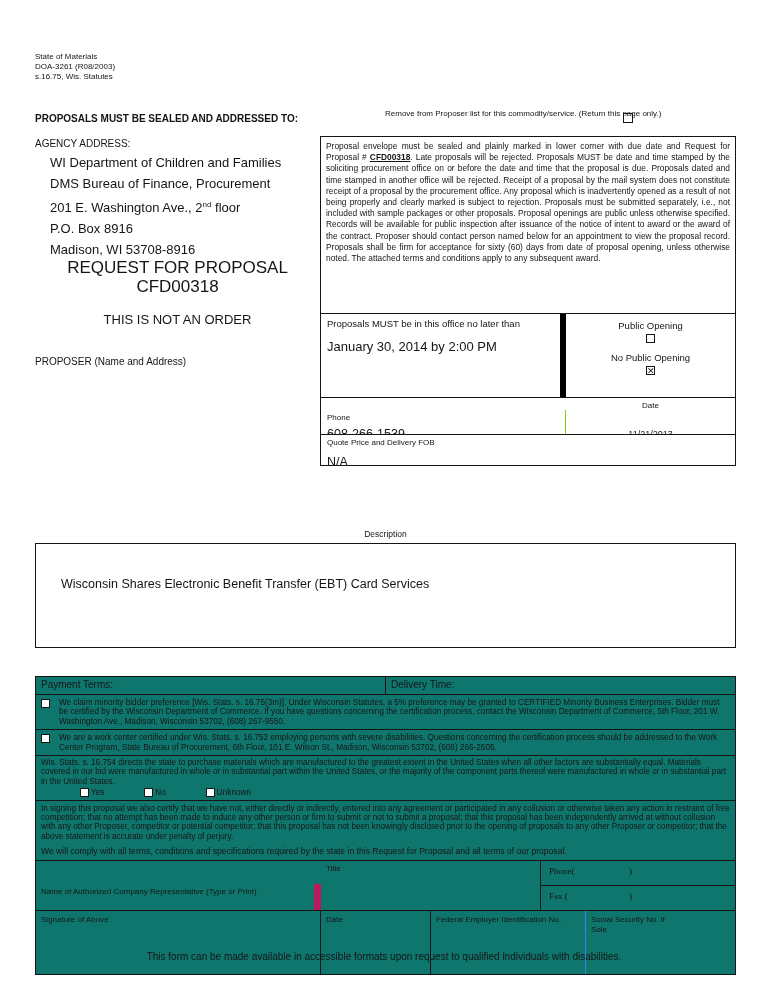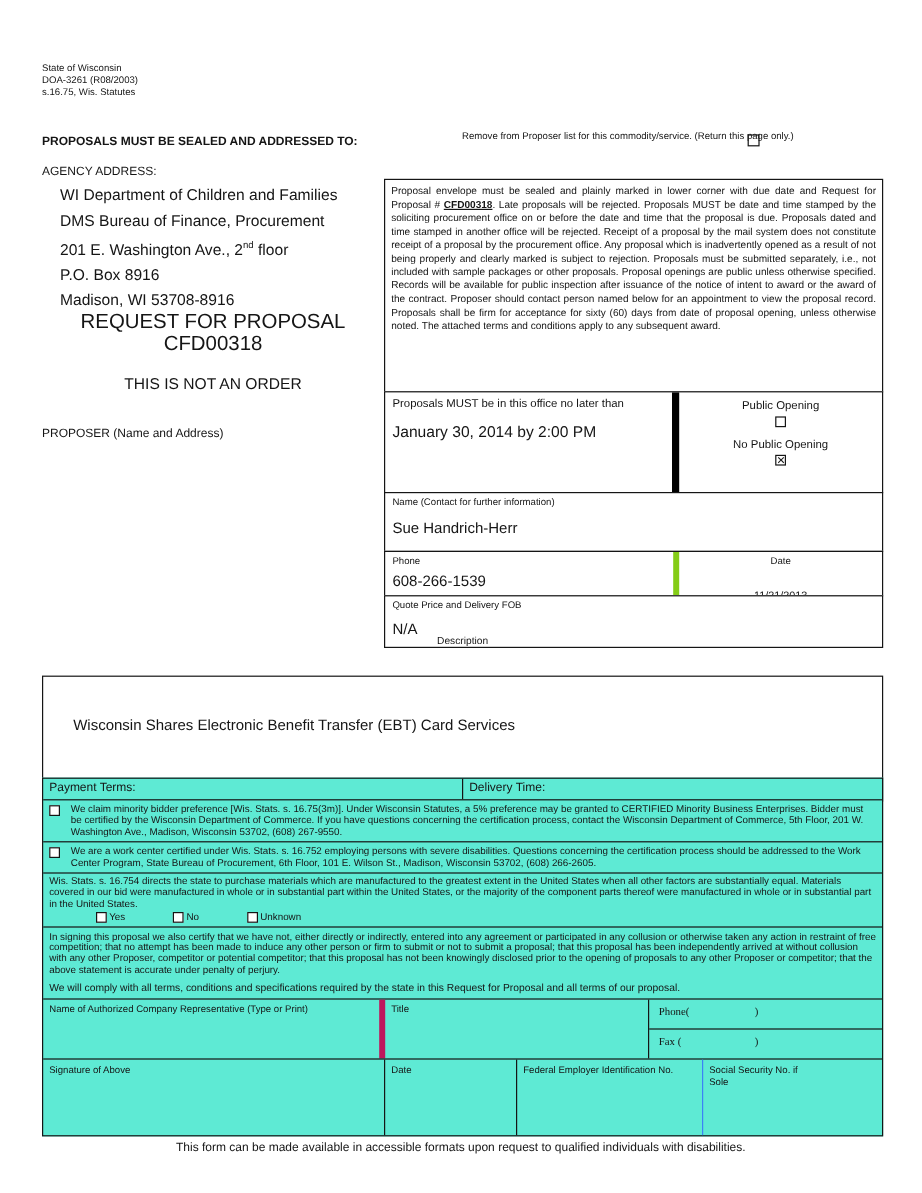--- a/index.html
+++ b/index.html
@@ -26,52 +26,52 @@
   .sealed-heading { font-weight:bold; font-size:10px; }
 
   .agency-address { font-size:13px; line-height:21px; }
   .agency-address sup { font-size:8px; }
   .rfp-title { text-align:center; font-size:17px; line-height:19px; }
   .not-order { text-align:center; font-size:13px; }
 
   
   .right-col { position:absolute; left:320px; top:133px; width:416px; }
   .box { border:1px solid #151515; margin-top:-1px; background:#fff; position:relative; }
-  .right-col .box:first-child { margin-top:16px; }
+  .right-col .box:first-child { margin-top:3px; }
 
   .envelope { height:178px; padding:4px 5px; font-size:8.4px; line-height:11.2px; text-align:justify; }
   .envelope .rfpnum { font-weight:bold; text-decoration:underline; }
 
   .deadline { height:85px; display:flex; }
   .deadline-left { width:245px; padding:4px 6px; border-right:6px solid #000000; }
   .deadline-label { font-size:9.5px; }
   .deadline-value { font-weight:normal; font-size:13px; margin-top:10px; }
   .deadline-right { flex:1; text-align:center; padding-top:6px; font-size:9.5px; }
   .deadline-right .cb { display:block; margin:3px auto 0; }
   .npo { margin-top:9px; }
 
   .contact { height:50px; padding:3px 6px; }
   .small-label { font-size:8px; line-height:10px; }
   .contact-name { font-size:12.5px; margin-top:9px; }
 
   .phonedate { height:38px; display:flex; }
-  .pd-left { width:245px; padding:3px 6px; border-right:5px solid #84cc16; }
+  .pd-left { width:245px; padding:3px 6px; border-right:1px solid #84cc16;margin-top:12px; }
   .pd-right { flex:1; text-align:center; padding:3px 6px; }
   .phone-value { font-size:12.5px; margin-top:4px; }
   .date-value { font-size:9px; margin-top:18px; }
 
-  .quote { height:44px; padding:3px 6px; }
+  .quote { height:32px; padding:3px 6px; }
   .quote-value { font-size:12.5px; margin-top:7px; }
 
   .desc-label { left:35px; top:529px; width:701px; text-align:center; font-size:8.5px; }
-  .desc-box { left:35px; top:543px; width:701px; height:105px; border:1px solid #151515;margin-top:20px; }
+  .desc-box { left:35px; top:543px; width:701px; height:105px; border:1px solid #151515; }
   .desc-value { position:absolute; left:25px; top:33px; font-size:12.5px; }
 
   
-  .bottom { position:absolute; left:35px; top:648px; width:701px; border:1px solid #151515; background:#5eead4; }
+  .bottom { position:absolute; left:35px; top:676px; width:701px; border:1px solid #151515; background:#0f766e; }
   .row { border-top:1px solid #151515; position:relative; }
   .bottom .row:first-child { border-top:none; }
 
   .terms-row { display:flex; height:17px; }
   .terms-cell { font-size:10px; padding:2px 5px; }
   .terms-cell.payment { width:350px; border-right:1px solid #151515; }
   .terms-cell.delivery { flex:1; }
 
   .cert-row { display:flex; padding:3px 5px; font-size:8.2px; line-height:9.4px; }
   .cert-row .cb { flex:0 0 9px; margin-right:9px; margin-top:1px; }
@@ -79,21 +79,21 @@
 
   .usa-row { padding:2px 5px; font-size:8.2px; line-height:9.4px; }
   .usa-options { margin-top:2px; padding-left:15px; display:flex; gap:16px; }
   .opt { display:inline-flex; align-items:center; gap:2px;margin-left:24px; }
 
   .collusion-row { padding:3px 5px; font-size:8.2px; line-height:9.4px; }
   .comply { margin-top:6px; font-size:8.6px; }
 
   .rep-row { display:flex; height:50px; }
   .rep-cell { padding:3px 5px; font-size:8px; }
-  .rep-name { width:285px; border-right:5px solid #be185d; }
+  .rep-name { width:285px; border-right:7px solid #be185d;margin-top:23px; }
   .rep-title { width:220px; border-right:1px solid #151515; }
   .rep-phonefax { flex:1; display:flex; flex-direction:column;font-family:Liberation Serif, serif; }
   .pf-half { flex:1; padding:5px 8px; font-size:9px; position:relative; }
   .pf-half.phone { border-bottom:1px solid #151515; }
   .pf-close { position:absolute; left:88px; top:5px; }
 
   .sig-row { display:flex; height:64px; }
   .sig-cell { padding:4px 5px; font-size:8px; line-height:10px; }
   .sig-sign { width:285px; border-right:1px solid #151515; }
   .sig-date { width:110px; border-right:1px solid #151515; }
@@ -102,21 +102,21 @@
   .ssn-lbl { display:inline-block; max-width:90px; }
 
   .footer { position:absolute; left:0; top:951px; width:768px; text-align:center; font-size:10px; }
 </style>
 </head>
 <body>
 
 <div class="page">
 
   <div class="abs meta" style="left:35px; top:52px;">
-    <div>State of Wisconsin</div>
+    <div>State of Materials</div>
     <div>DOA-3261 (R08/2003)</div>
     <div>s.16.75, Wis. Statutes</div>
   </div>
 
   <div class="abs" style="left:35px; top:108px; width:701px; height:14px;">
     <span class="sealed-heading">PROPOSALS MUST BE SEALED AND ADDRESSED TO:</span>
     <span class="cb abs" style="left:321px; top:0; width:10px; height:10px;"></span>
     <span class="abs small8" style="left:350px; top:1px;">Remove from Proposer list for this commodity/service.  (Return this page only.)</span>
   </div>
 
@@ -152,24 +152,20 @@
         <div class="deadline-value">January 30, 2014 by 2:00 PM</div>
       </div>
       <div class="deadline-right">
         <div>Public Opening</div>
         <span class="cb"></span>
         <div class="npo">No Public Opening</div>
         <span class="cb checked"></span>
       </div>
     </div>
 
-    <div class="box contact">
-      <div class="small-label">Name (Contact for further information)</div>
-      <div class="contact-name">Sue Handrich-Herr</div>
-    </div>
 
     <div class="box phonedate">
       <div class="pd-left">
         <div class="small-label">Phone</div>
         <div class="phone-value">608-266-1539</div>
       </div>
       <div class="pd-right">
         <div class="small-label">Date</div>
         <div class="date-value">11/21/2013</div>
       </div>

